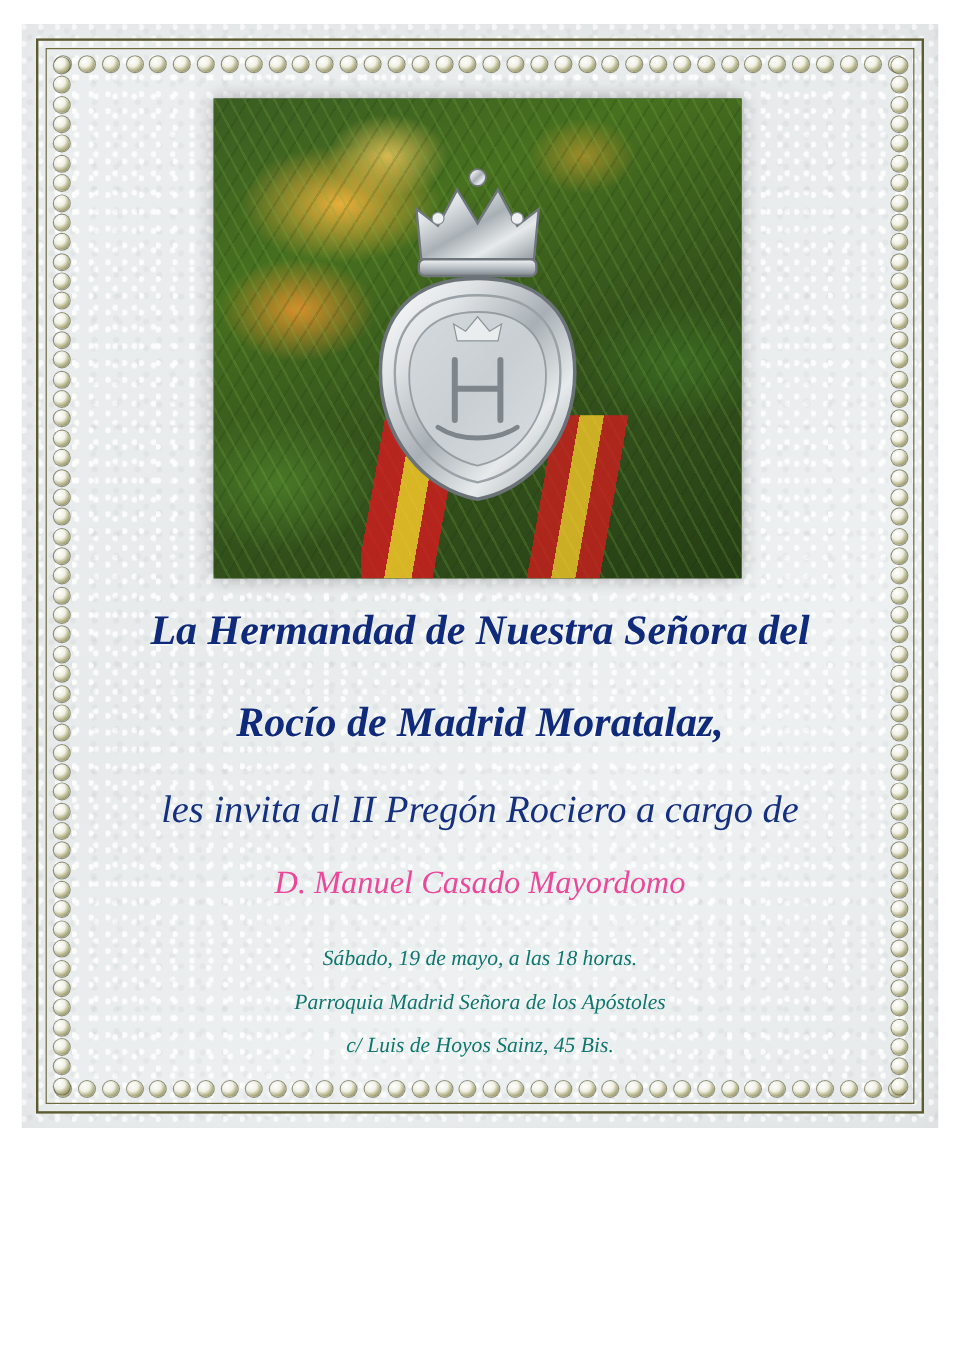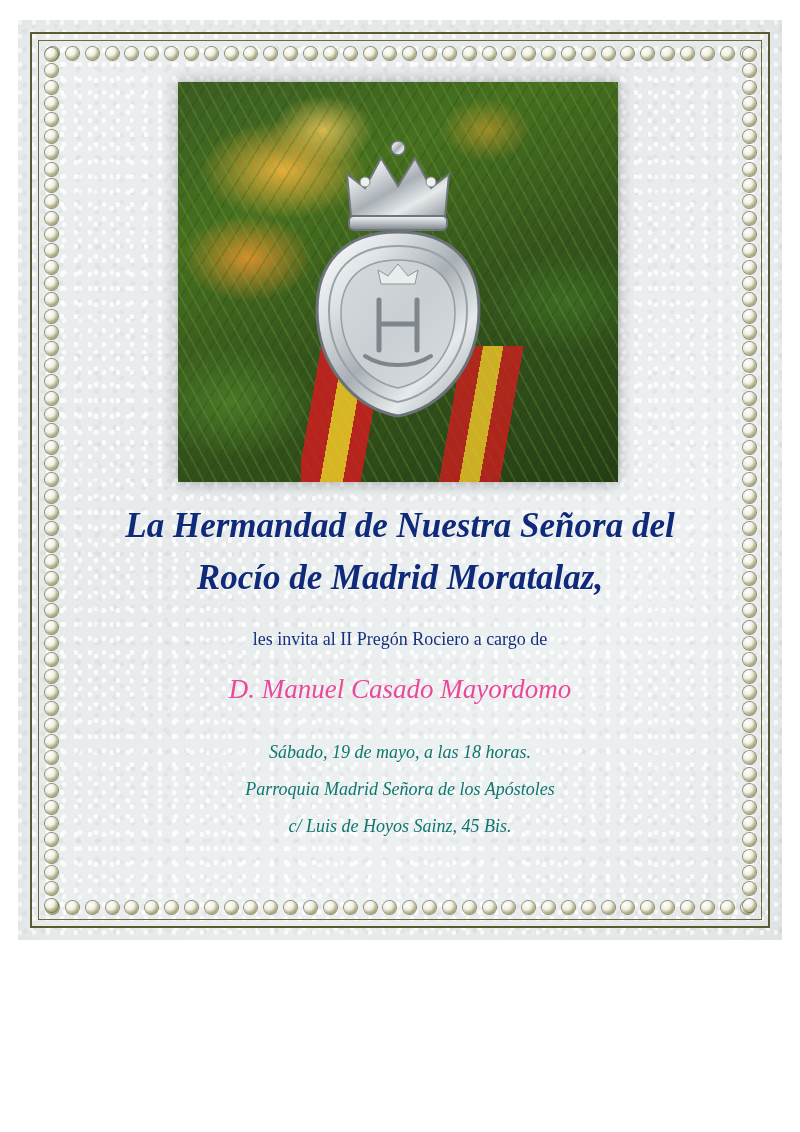--- a/index.html
+++ b/index.html
@@ -152,25 +152,26 @@
   .headline {
     font-family: "Liberation Serif", serif;
     font-style: italic;
     font-weight: bold;
     font-size: 35px;
     line-height: 1.48;
     color: #0f2a7a;
     margin: 0 0 10px 0;
     text-shadow: 0 1px 0 rgba(255,255,255,0.6);
   }
-  .headline .l2 { display: block; }
+  .headline .l2 { display: block; margin-top: 24px; }
 
   .invite {
     font-family: "Liberation Serif", serif;
-    font-size: 18px;
+    font-style: italic;
+    font-size: 32px;
     line-height: 1.55;
     color: #14307f;
     margin: 22px 0 0 0;
   }
   .speaker {
     font-family: "Liberation Serif", serif;
     font-style: italic;
     font-size: 27px;
     line-height: 1.5;
     color: #ec4899;

